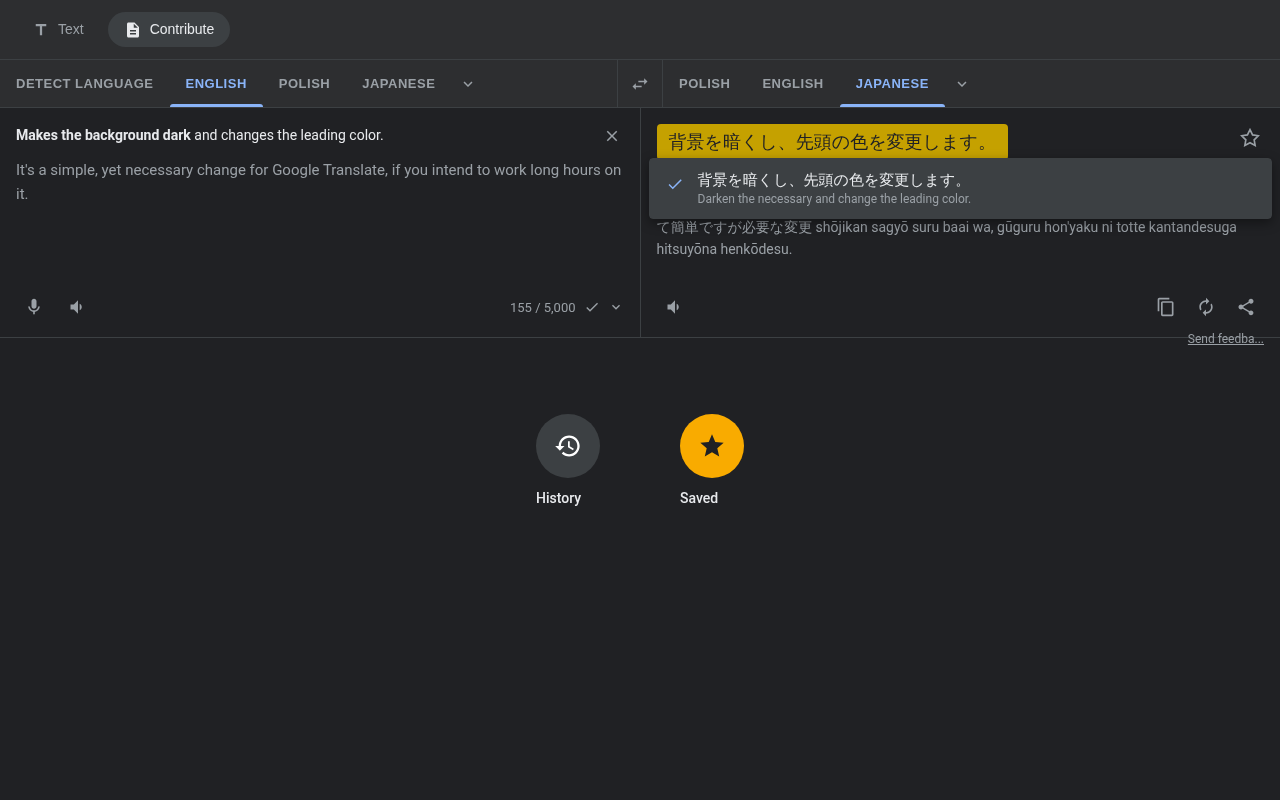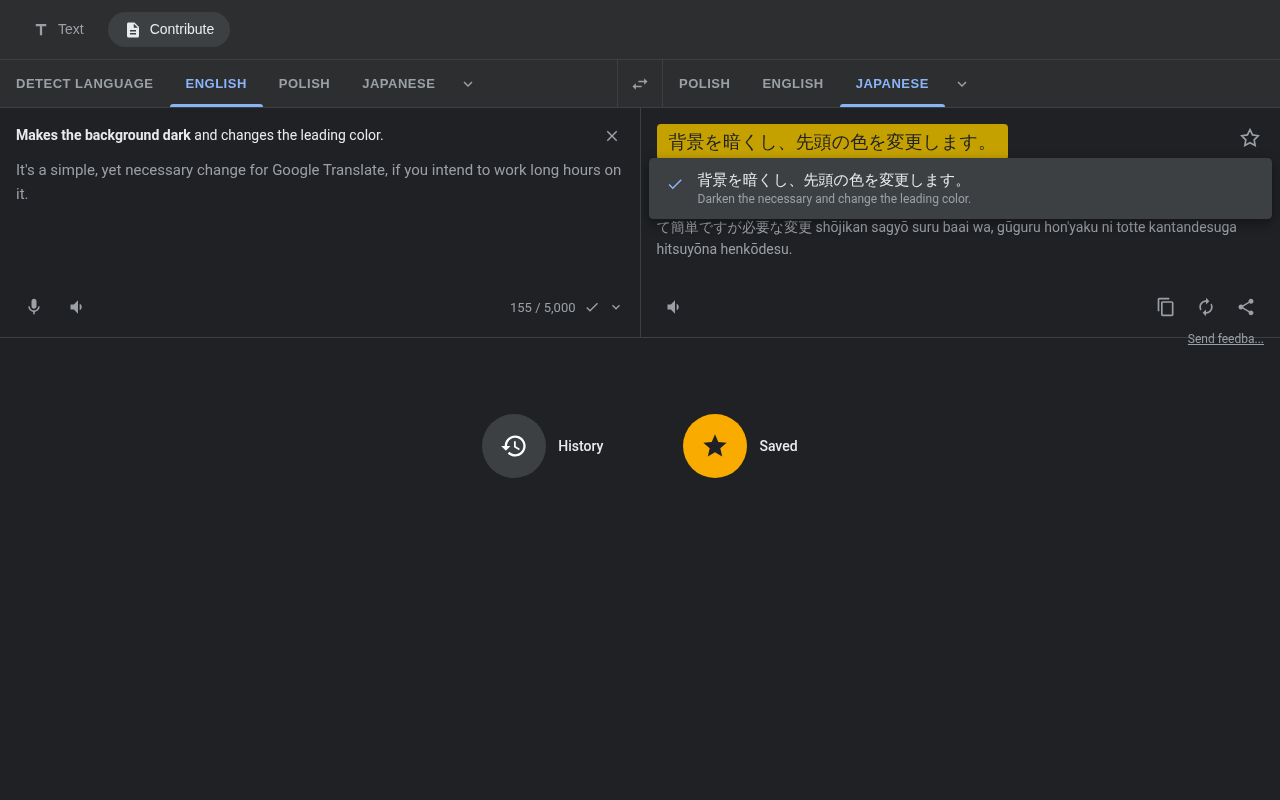--- a/index.html
+++ b/index.html
@@ -301,22 +301,21 @@
     }
 
     .bottom-icons {
       display: flex;
       gap: 80px;
       align-items: center;
     }
 
     .bottom-icon-item {
       display: flex;
-      flex-direction: row;
-      align-items: center;
+      flex-direction: column;
       gap: 12px;
       cursor: pointer;
     }
 
     .bottom-icon-circle {
       width: 64px;
       height: 64px;
       border-radius: 50%;
       background: #3c4043;
       display: flex;

